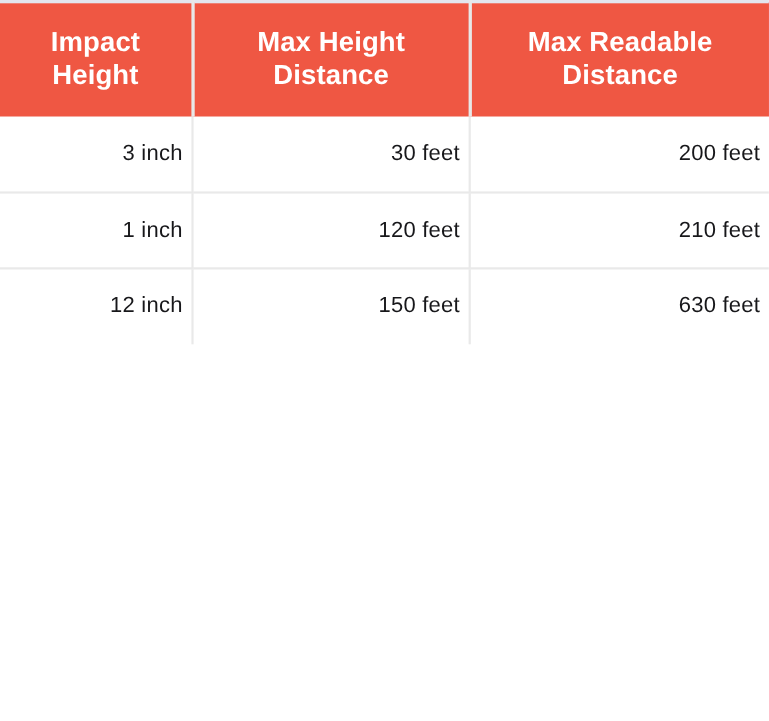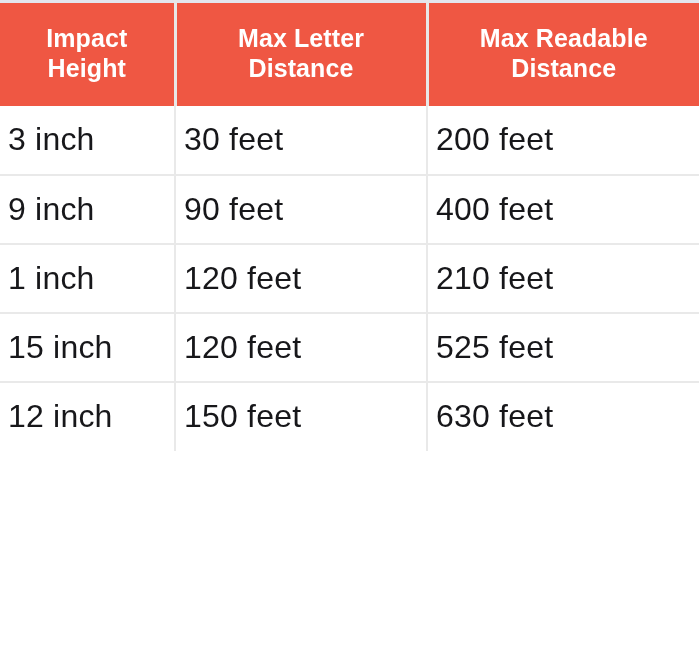--- a/index.html
+++ b/index.html
@@ -54,24 +54,24 @@
     border-right: 3px solid #e8e8e8;
     border-top: 3px solid #e3e6ee;
   }
   thead th.last-col {
     border-right: none;
     margin-left: 15px;
   }
 
   
   tbody td {
-    font-size: 32px;
+    font-size: 20px;
     font-weight: normal;
     color: #17171a;
-    text-align: left;
+    text-align: right;
     vertical-align: middle;
     height: 69px;
     padding: 0 8px;
     box-sizing: border-box;
     background: #ffffff;
     border-right: 2px solid #e9e9e9;
     border-bottom: 2px solid #e9e9e9;
     letter-spacing: 0.2px;
   }
   tbody td.last-col {
@@ -91,49 +91,39 @@
       <col class="col-impact">
       <col class="col-readable">
     </colgroup>
     <thead>
       <tr class="header-row">
         <th>
           <span>Impact</span><br>
           <span>Height</span>
         </th>
         <th>
-          <span>Max Letter</span><br>
+          <span>Max Height</span><br>
           <span>Distance</span>
         </th>
         <th class="last-col">
           <span>Max Readable</span><br>
           <span>Distance</span>
         </th>
       </tr>
     </thead>
     <tbody>
       <tr>
         <td>3 inch</td>
         <td>30 feet</td>
         <td class="last-col">200 feet</td>
       </tr>
       <tr>
-        <td>9 inch</td>
-        <td>90 feet</td>
-        <td class="last-col">400 feet</td>
-      </tr>
-      <tr>
         <td>1 inch</td>
         <td>120 feet</td>
         <td class="last-col">210 feet</td>
-      </tr>
-      <tr>
-        <td>15 inch</td>
-        <td>120 feet</td>
-        <td class="last-col">525 feet</td>
       </tr>
       <tr class="last-row">
         <td>12 inch</td>
         <td>150 feet</td>
         <td class="last-col">630 feet</td>
       </tr>
     </tbody>
   </table>
 </div>
 

